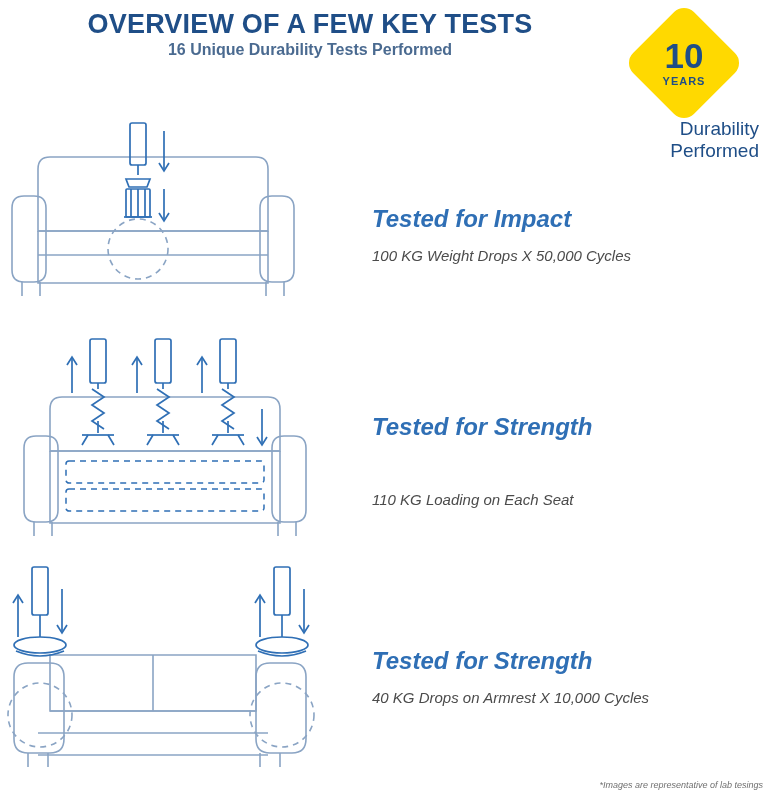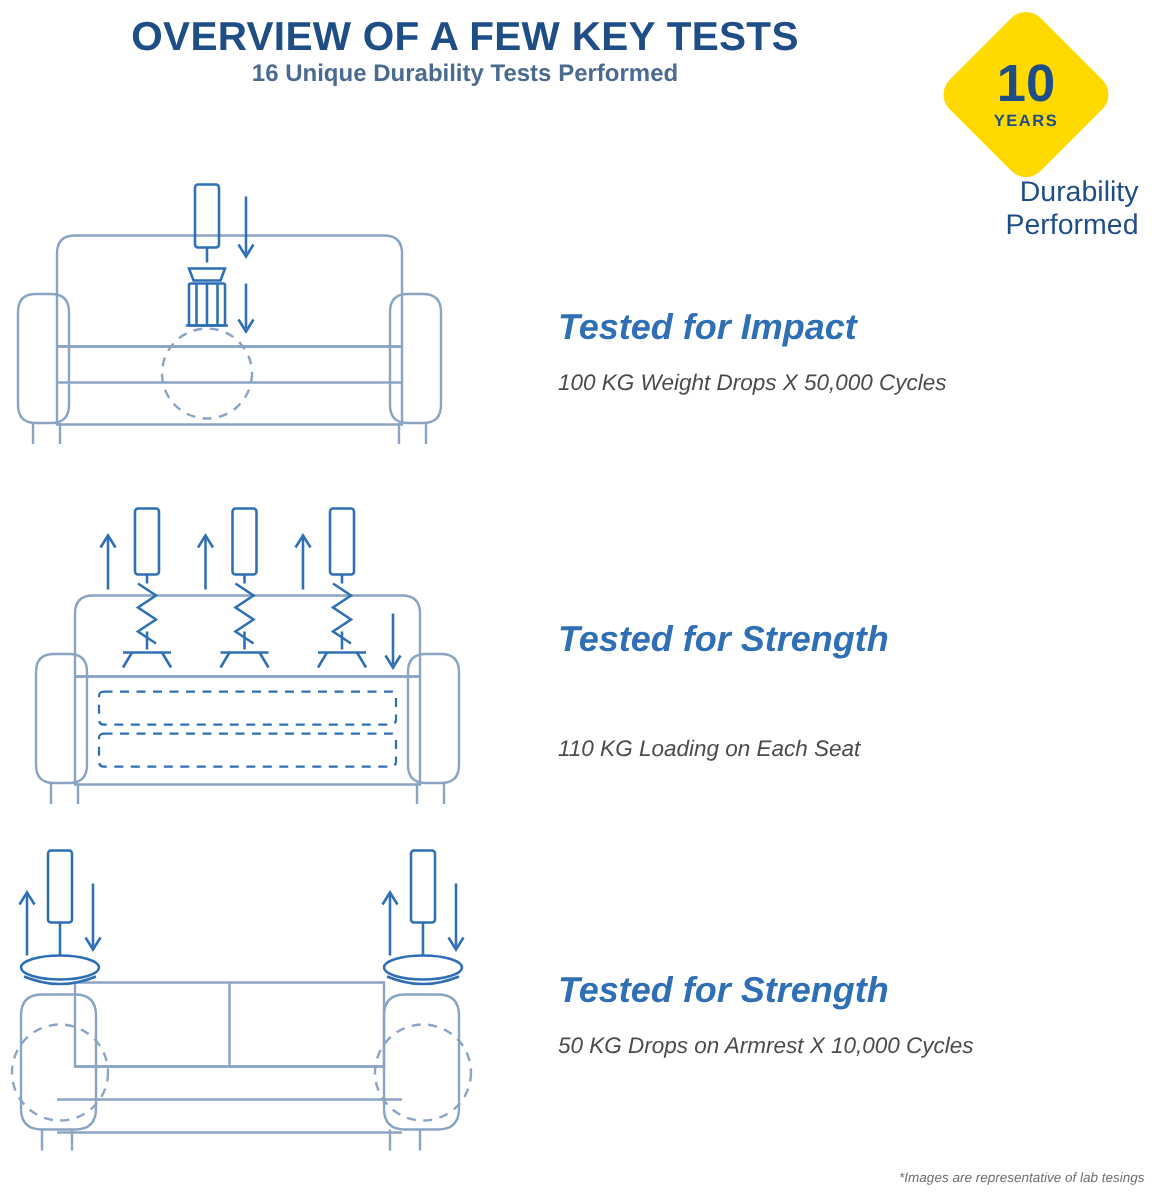--- a/index.html
+++ b/index.html
@@ -322,17 +322,17 @@
       <g fill="none" stroke="#2f6fb5" stroke-width="1.7">
         <path d="M256 82 v-42"></path>
           <path d="M251 48 l5 -8 l5 8"></path>
         <path d="M300 34 v42"></path>
           <path d="M295 70 l5 8 l5 -8"></path>
       </g>
     </svg>
   </div>
   <div class="row-text">
     <div class="test-title">Tested for Strength</div>
-    <div class="test-desc">50 KG Drops on Armrest X 10,000 Cycles</div>
+    <div class="test-desc">40 KG Drops on Armrest X 10,000 Cycles</div>
   </div>
 </div>
 
 <div class="footnote">*Images are representative of lab tesings</div>
 
 </body></html>

